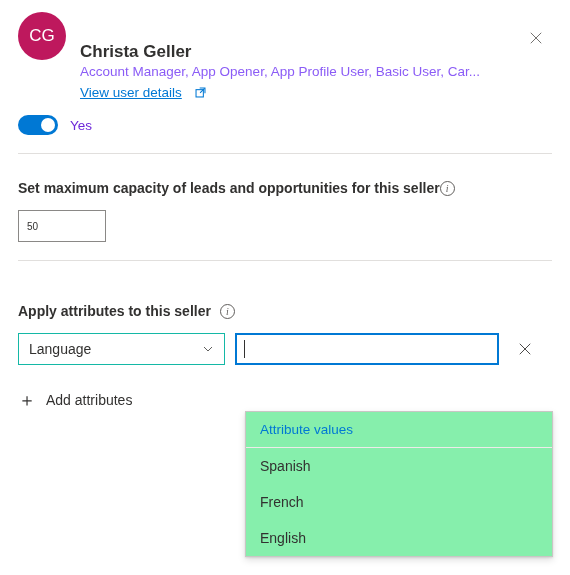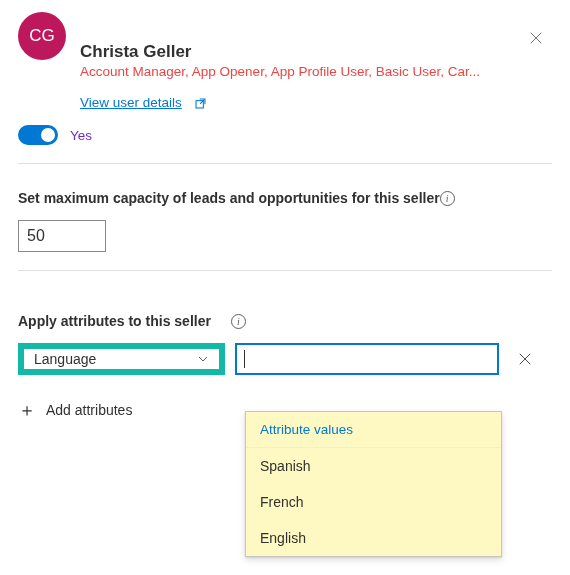--- a/index.html
+++ b/index.html
@@ -15,22 +15,22 @@
   .panel { padding: 12px 18px 0 18px; }
   .header { display: flex; align-items: flex-start; gap: 14px; position: relative; }
   .avatar {
     width: 48px; height: 48px; border-radius: 50%;
     background: #be185d; color: #fff;
     display: flex; align-items: center; justify-content: center;
     font-size: 17px; font-weight: 400; flex-shrink: 0;
   }
   .user-block { flex: 1; padding-top: 2px; }
   .user-name { font-size: 17px; font-weight: 600; color: #323130; margin-top: 28px; }
-  .user-roles { font-size: 13.5px; color: #ef4444; margin-top: 2px; white-space: nowrap; overflow: hidden; text-overflow: ellipsis; max-width: 420px; }
-  .user-link { font-size: 13.5px; color: #0078d4; margin-top: 16px; display: inline-flex; align-items: flex-end; gap: 12px; text-decoration: underline; cursor: pointer; }
+  .user-roles { font-size: 13.5px; color: #8b5cf6; margin-top: 2px; white-space: nowrap; overflow: hidden; text-overflow: ellipsis; max-width: 420px; }
+  .user-link { font-size: 13.5px; color: #0078d4; margin-top: 6px; display: inline-flex; align-items: center; gap: 12px; text-decoration: underline; cursor: pointer; }
   .close-x {
     position: absolute; right: 0; top: 10px;
     width: 32px; height: 32px; display: flex; align-items: center; justify-content: center;
     cursor: pointer; color: #605e5c;
   }
   .close-x svg { width: 14px; height: 14px; }
   .section-title { font-size: 14px; font-weight: 600; color: #323130; margin-top: 26px; }
   .toggle-row { display: flex; align-items: center; gap: 12px; margin-top: 14px; }
   .toggle {
     width: 40px; height: 20px; border-radius: 10px; background: #0078d4;
@@ -45,28 +45,28 @@
   .cap-row { display: flex; align-items: center; margin-top: 26px; }
   .cap-title { font-size: 14px; font-weight: 600; color: #323130; }
   .info-icon {
     width: 15px; height: 15px; border: 1px solid #605e5c; border-radius: 50%;
     display: inline-flex; align-items: center; justify-content: center;
     font-size: 10px; color: #605e5c; font-style: italic; font-family: Georgia, serif;
     cursor: default;
   }
   .cap-input {
     margin-top: 14px; width: 88px; height: 32px;
-    border: 1px solid #8a8886; font-size: 16px; padding: 0 8px;
+    border: 1px solid #8a8886; font-size: 10px; padding: 0 8px;
     color: #323130;
   }
-  .attr-title-row { display: flex; align-items: center; gap: 20px; margin-top: 42px; }
+  .attr-title-row { display: flex; align-items: center; gap: 9px; margin-top: 42px; }
   .attr-title { font-size: 14px; font-weight: 600; color: #323130; }
   .attr-row { display: flex; align-items: center; gap: 10px; margin-top: 14px; }
   .attr-select {
-    width: 207px; height: 32px; border: 6px solid #14b8a6;
+    width: 207px; height: 32px; border: 1px solid #14b8a6;
     display: flex; align-items: center; justify-content: space-between;
     padding: 0 10px; font-size: 14px; color: #323130; cursor: pointer;
     background: #fff;
   }
   .chevron { color: #605e5c; }
   .attr-input-wrap { position: relative; width: 264px; }
   .attr-input {
     width: 100%; height: 32px; border: 2px solid #0078d4;
     font-size: 14px; padding: 0 8px; color: #323130;
   }
@@ -74,24 +74,24 @@
     position: absolute; left: 9px; top: 7px; width: 1px; height: 18px;
     background: #323130;
   }
   .row-x {
     width: 32px; height: 32px; display: flex; align-items: center; justify-content: center;
     cursor: pointer; color: #323130;
   }
   .row-x svg { width: 14px; height: 14px; }
   .dropdown {
     position: absolute;
-    width: 257px;
+    width: 308px;
     border: 1px solid #c8c6c4;
     box-shadow: 0 3.2px 7.2px rgba(0,0,0,0.13), 0 0.6px 1.8px rgba(0,0,0,0.1);
-    background: #fef9c3;
+    background: #86efac;
     z-index: 10;
   }
   .dropdown-header {
     padding: 10px 14px; font-size: 13.5px; color: #0078d4;
     border-bottom: 1px solid #edebe9;
   }
   .dropdown-item {
     padding: 10px 14px; font-size: 14px; color: #323130; cursor: pointer;
   }
   .add-attr {

